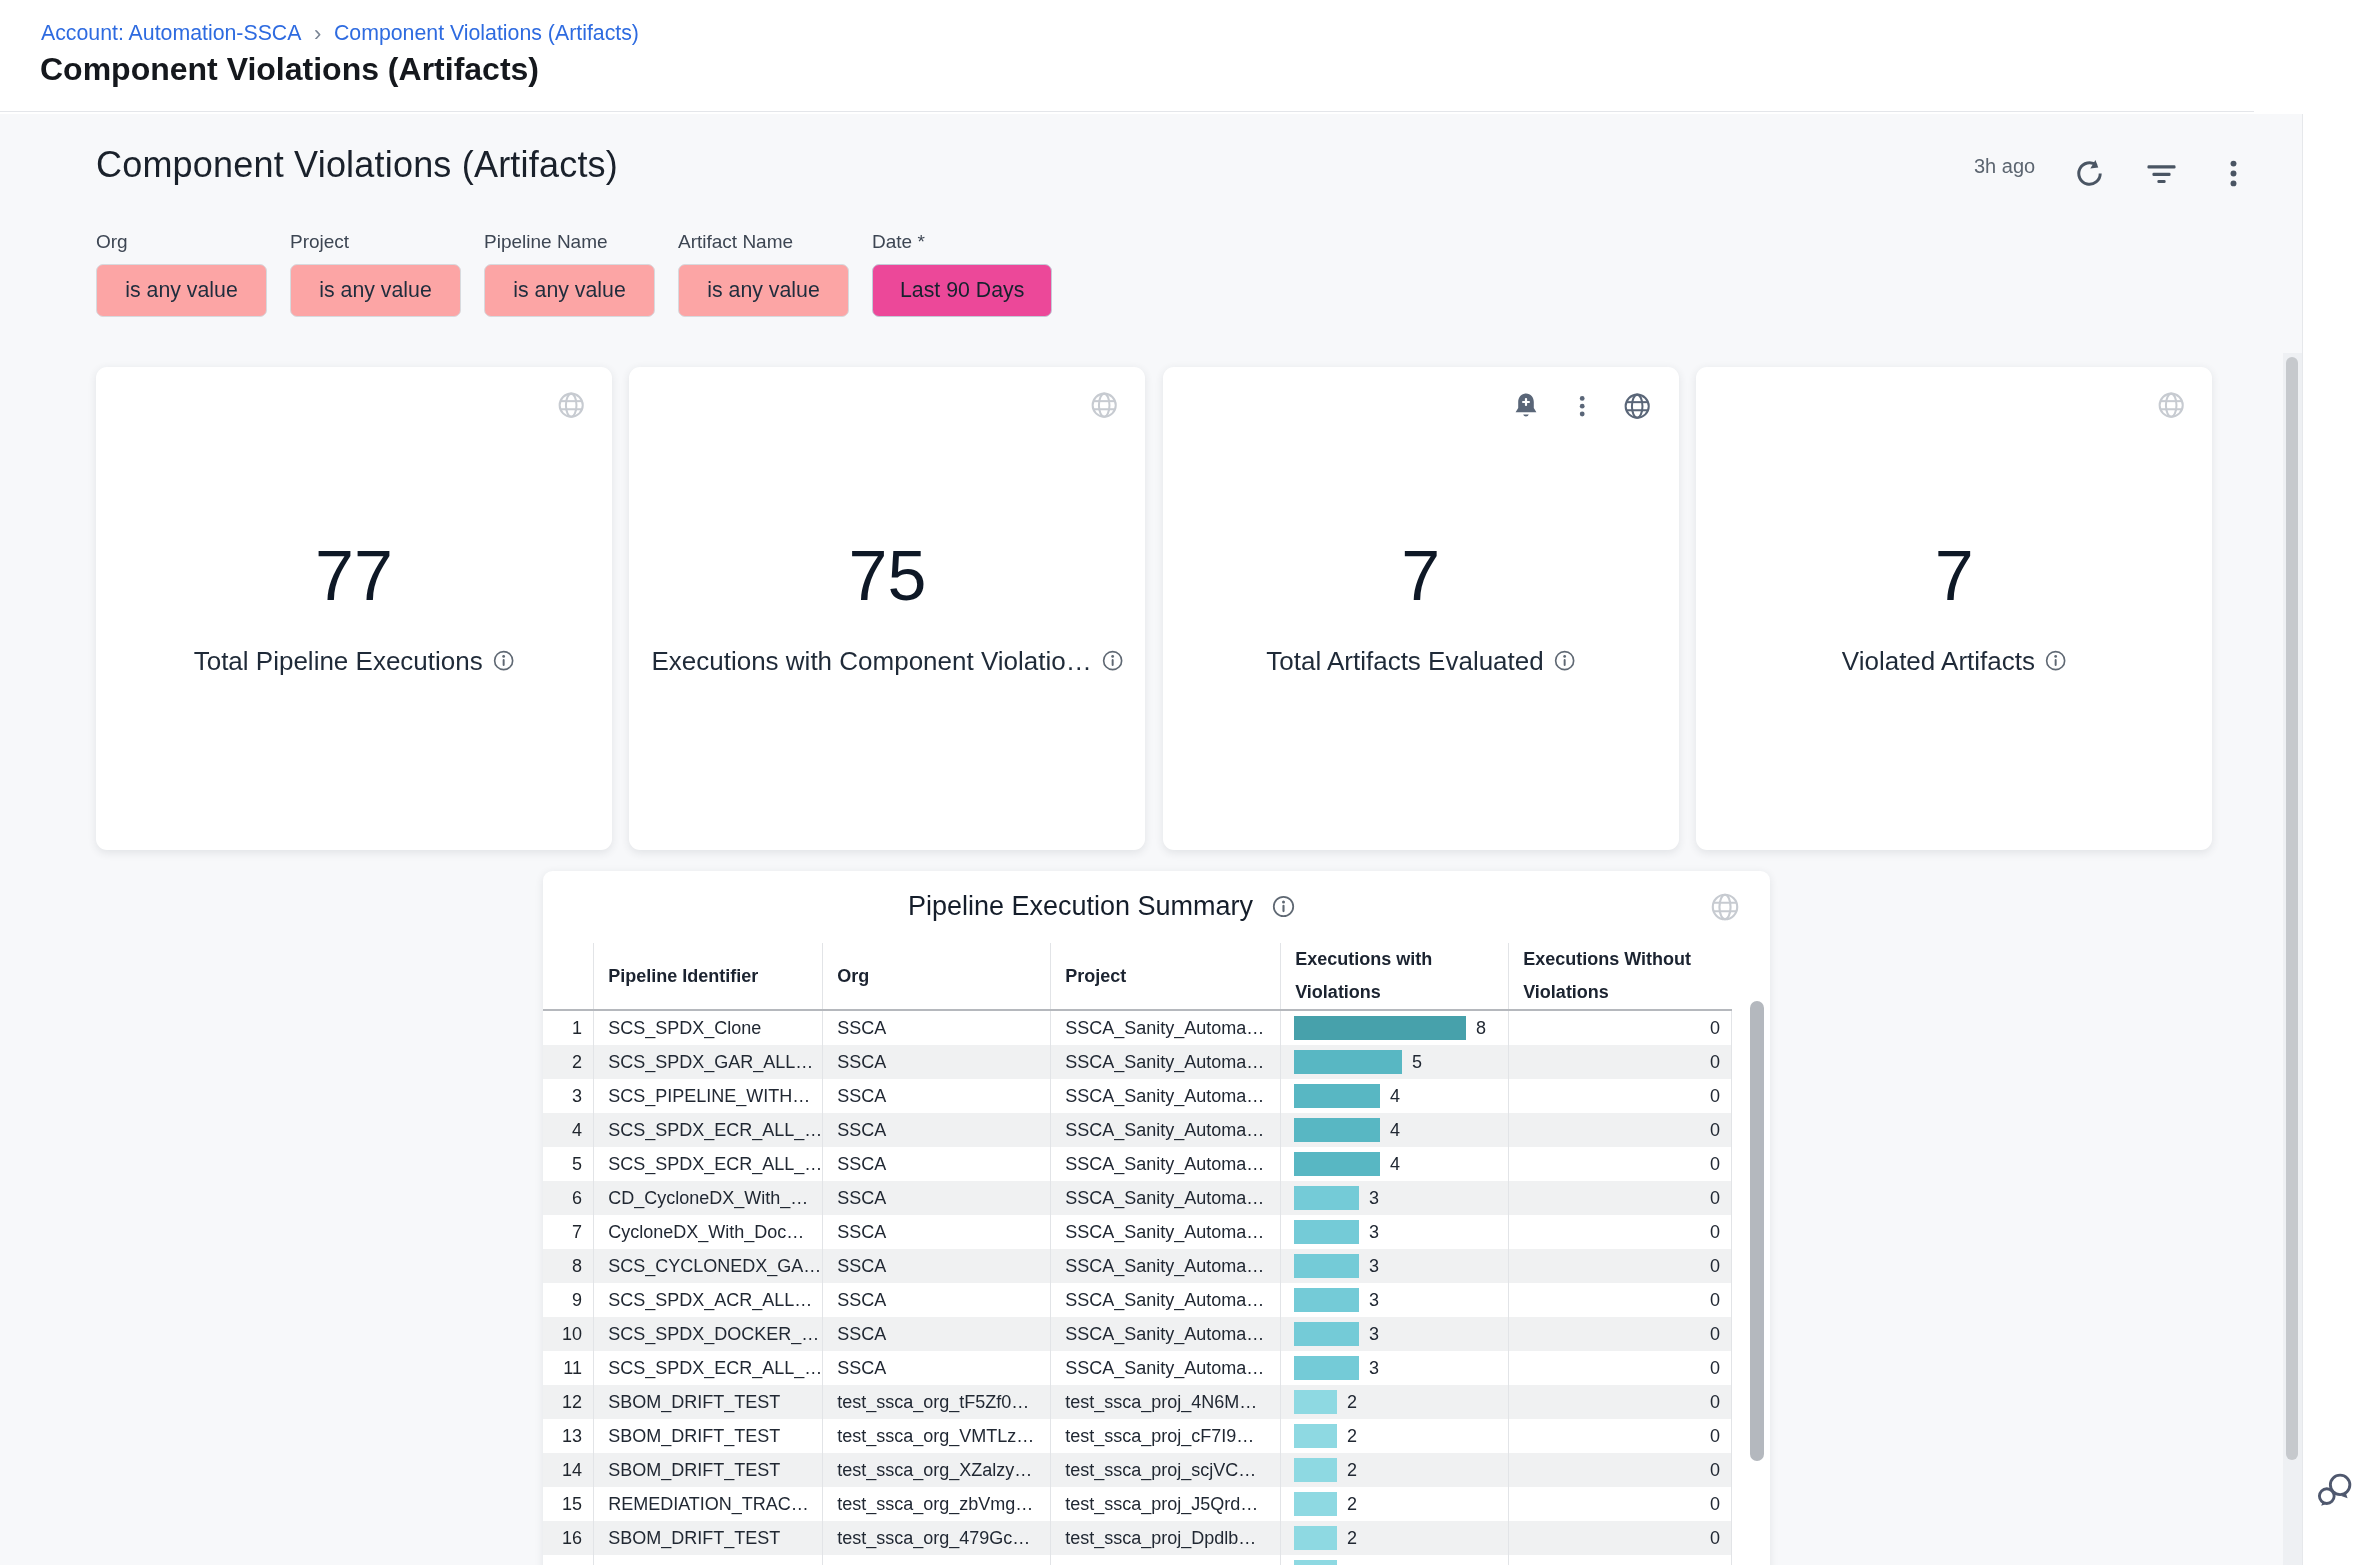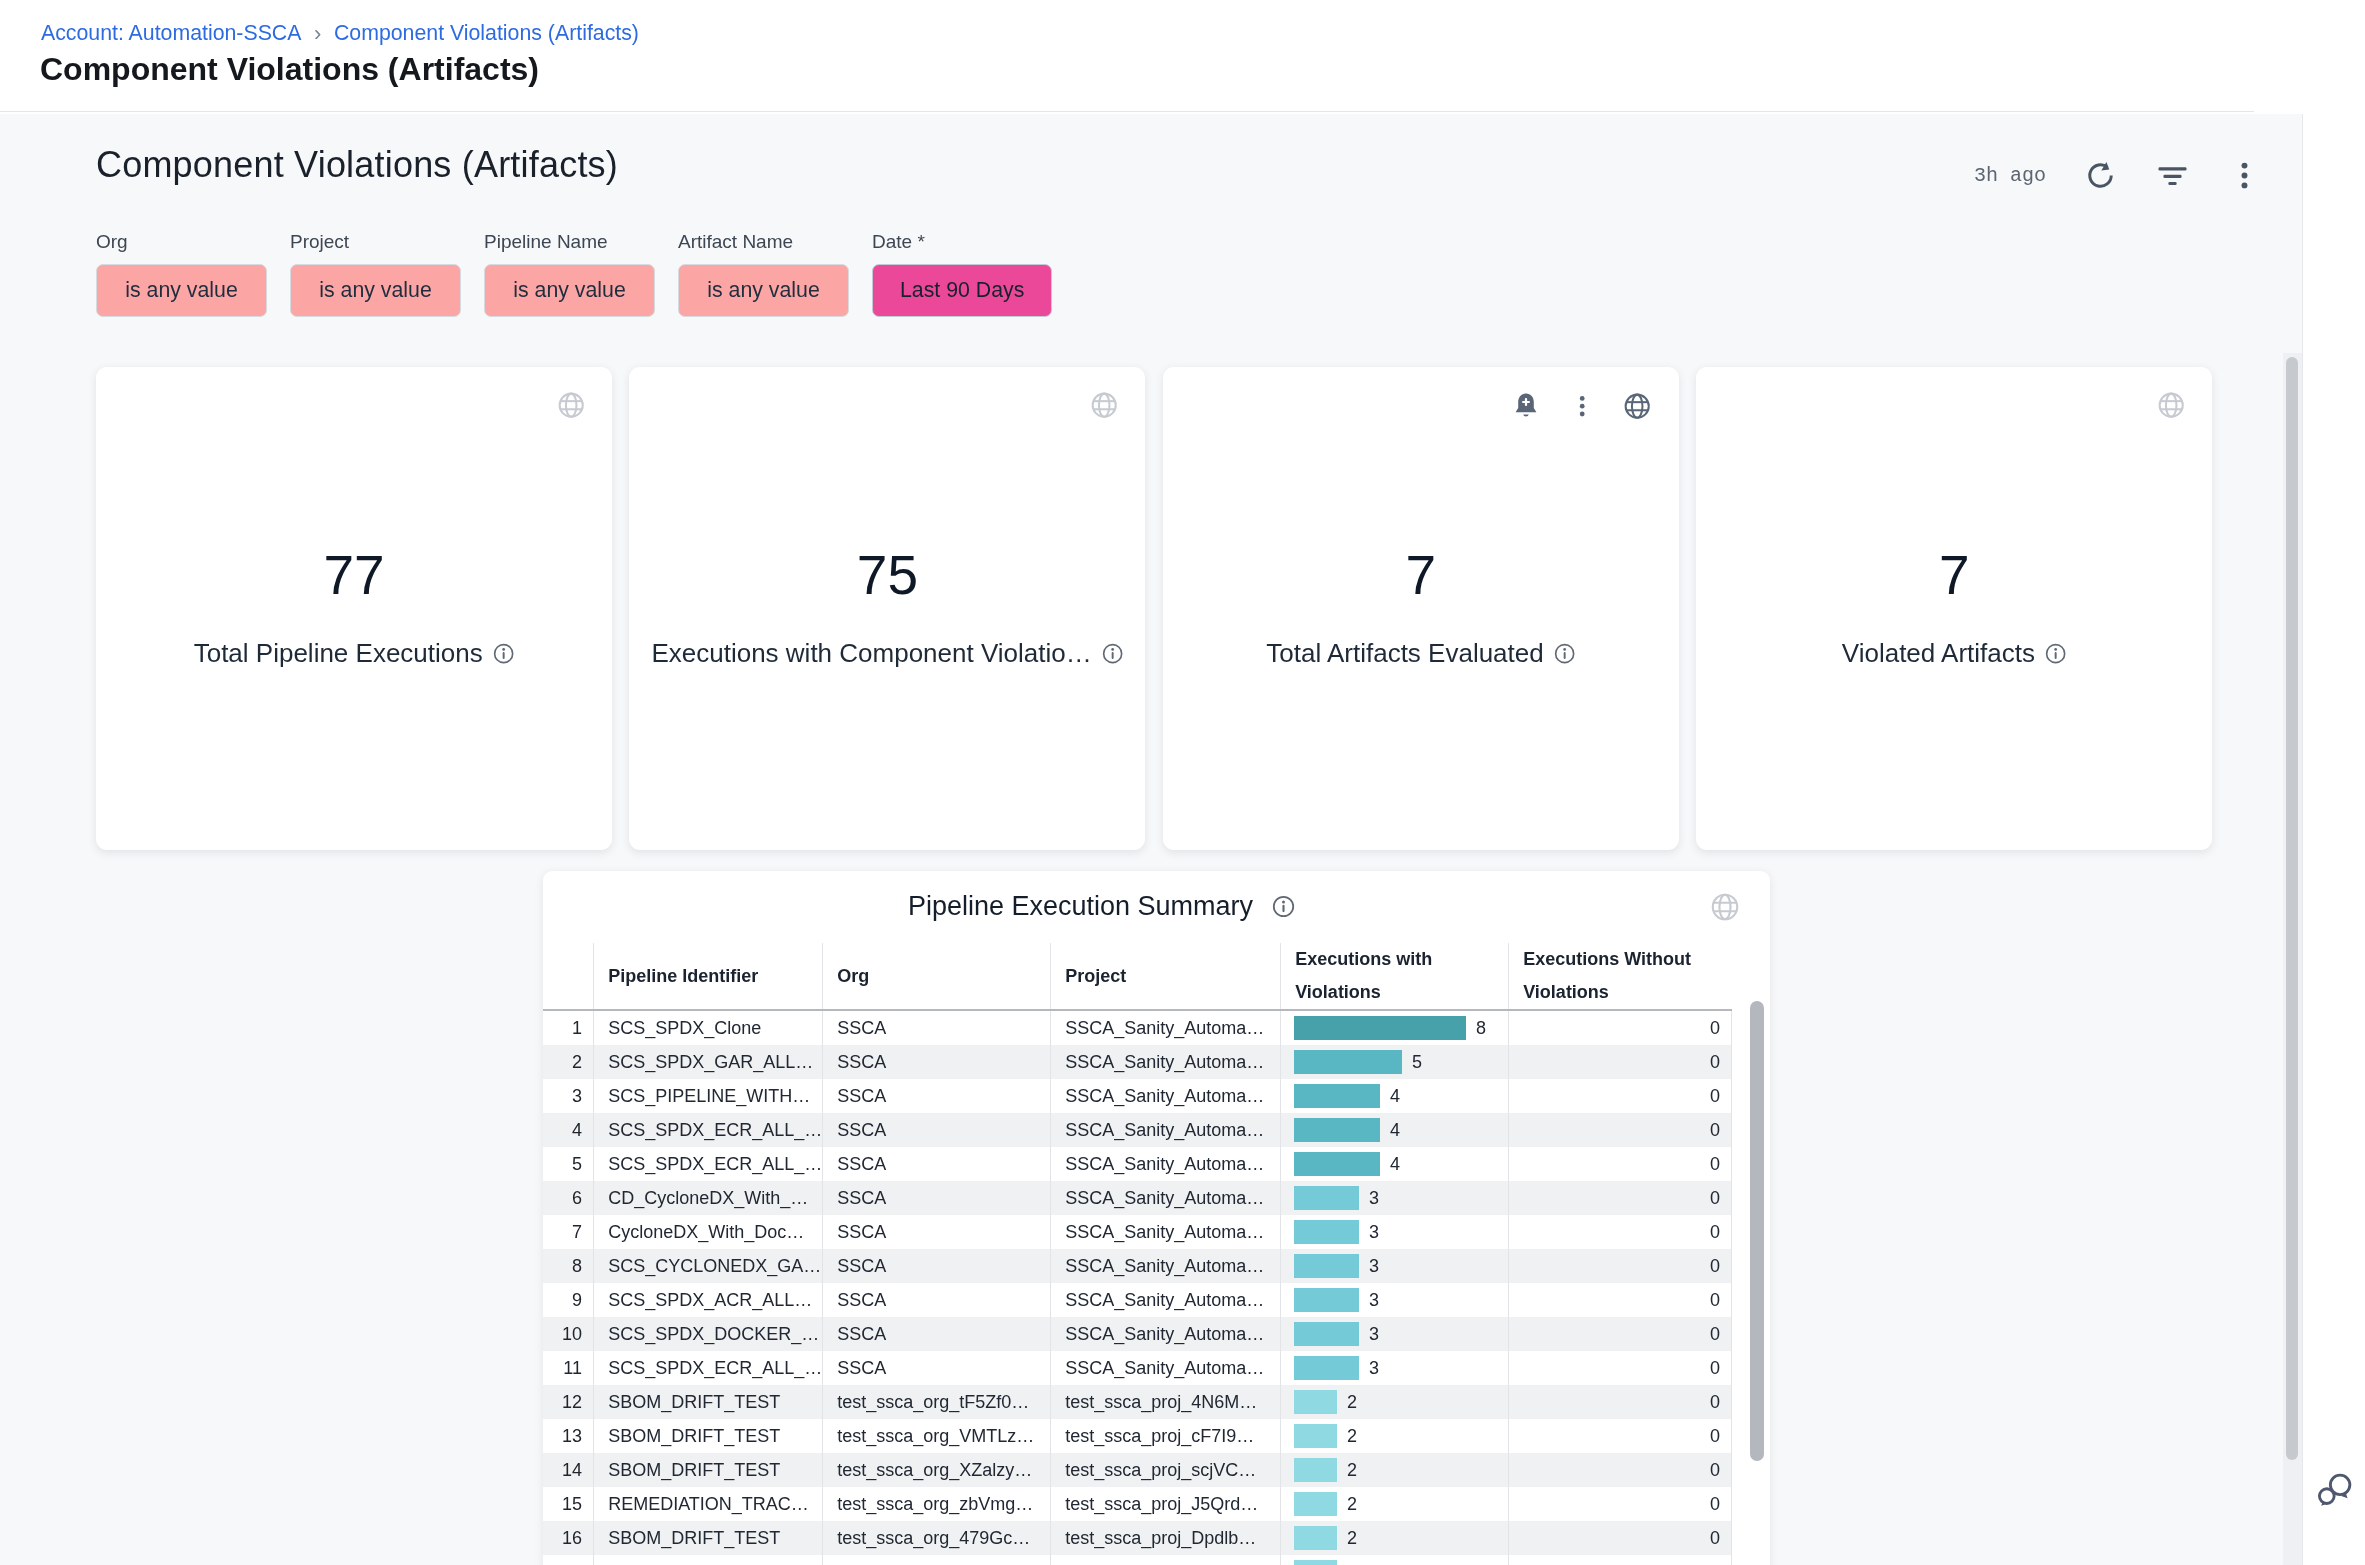--- a/index.html
+++ b/index.html
@@ -16,38 +16,38 @@
   .page-title { position:absolute; left:40px; top:51px; font-size:32px; font-weight:700; color:#15181d; }
 
   
   .content-bg { position:absolute; left:0; top:114px; width:2302px; height:1452px; background:#f7f8fa; }
   .right-gutter { position:absolute; left:2302px; top:114px; width:64px; height:1452px;
                   background:#fff; border-left:0.8px solid #e6e8eb; }
 
   .dash-title { position:absolute; left:96px; top:144px; font-size:36px; font-weight:500;
                 color:#1a212b; letter-spacing:0.2px; }
   .dash-actions { position:absolute; left:1974px; top:155px; height:41px; display:flex;
-                  align-items:center; gap:36px; color:#4a5563;font-family:Liberation Mono, monospace; }
+                  align-items:flex-start; gap:36px; color:#4a5563; }
   .last-refresh { font-size:20px; color:#5c6570; }
   .icon-btn { width:36px; height:36px; display:flex; align-items:center; justify-content:center; cursor:pointer; }
 
   
   .filters { position:absolute; left:96px; top:231px; display:flex; gap:23px; }
   .filter label { display:block; font-size:19px; color:#3d4653; margin-bottom:11px; }
   .filter-btn { height:53px; min-width:171px; display:flex; align-items:center; justify-content:center;
                 padding:0 27px; background:#fca5a5; border:1.6px solid #d7dade; border-radius:7.1px;
                 font-size:21.3px; color:#1f2d3d; cursor:pointer; }
   .filter-btn.active { background:#ec4899; border-color:#c3cbd7; font-weight:400; color:#15222e; }
 
   
   .tiles { position:absolute; left:96px; top:367px; display:flex; gap:17.4px; }
   .tile { position:relative; width:516px; height:483px; background:#fff; border-radius:11px;
           box-shadow:0 2.4px 8px rgba(35,45,60,.10); display:flex; flex-direction:column;
           align-items:center; justify-content:center; gap:35px; }
-  .tile-value { font-size:55px; font-weight:500; color:#0e1826; line-height:1;text-align:center; }
+  .tile-value { font-size:70px; font-weight:500; color:#0e1826; line-height:1;text-align:center; }
   .tile-label { display:flex; align-items:center; gap:10.3px; font-size:26px; color:#1f2a38; }
   .tile-icons { position:absolute; top:24px; right:27px; display:flex; gap:27px; align-items:center; }
   .tile-icons.light { color:#c7cbd1; }
   .tile-icons.dark  { color:#5a6678; }
 
   
   .tpanel { position:absolute; left:543px; top:871px; width:1227px; height:721px; background:#fff;
             border-radius:9.5px; box-shadow:0 2.4px 8px rgba(35,45,60,.10); overflow:hidden; }
   .t-title-row { margin-top:17.4px; height:36px; display:flex; align-items:center; justify-content:center;
                  gap:19px; transform:translateX(-55px); }

